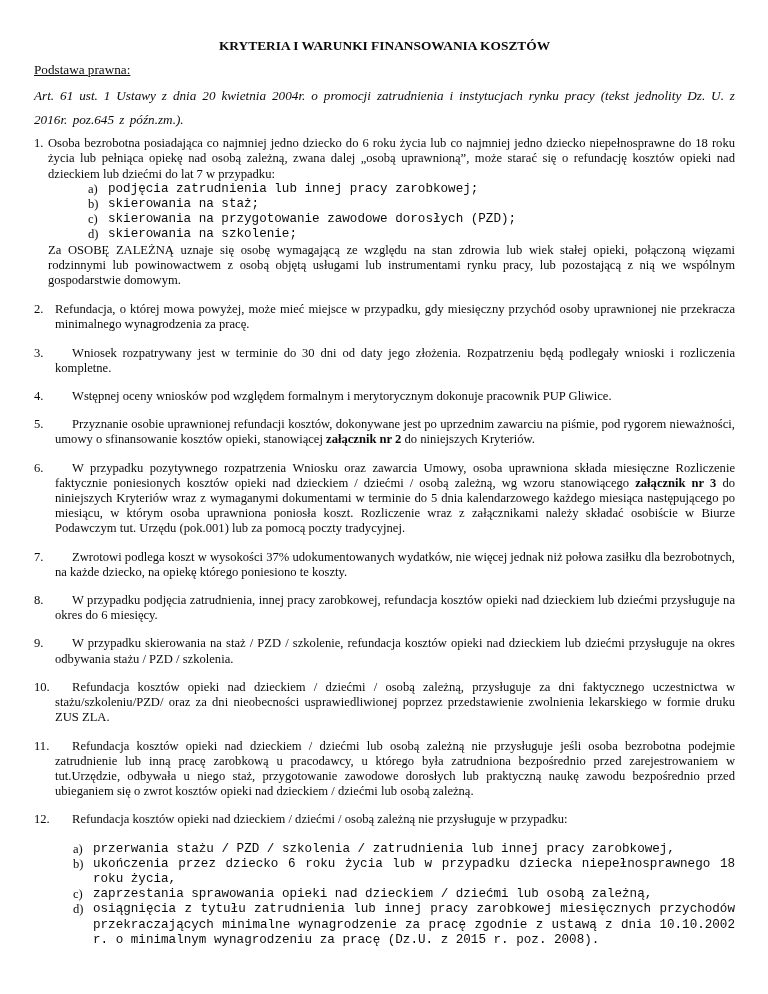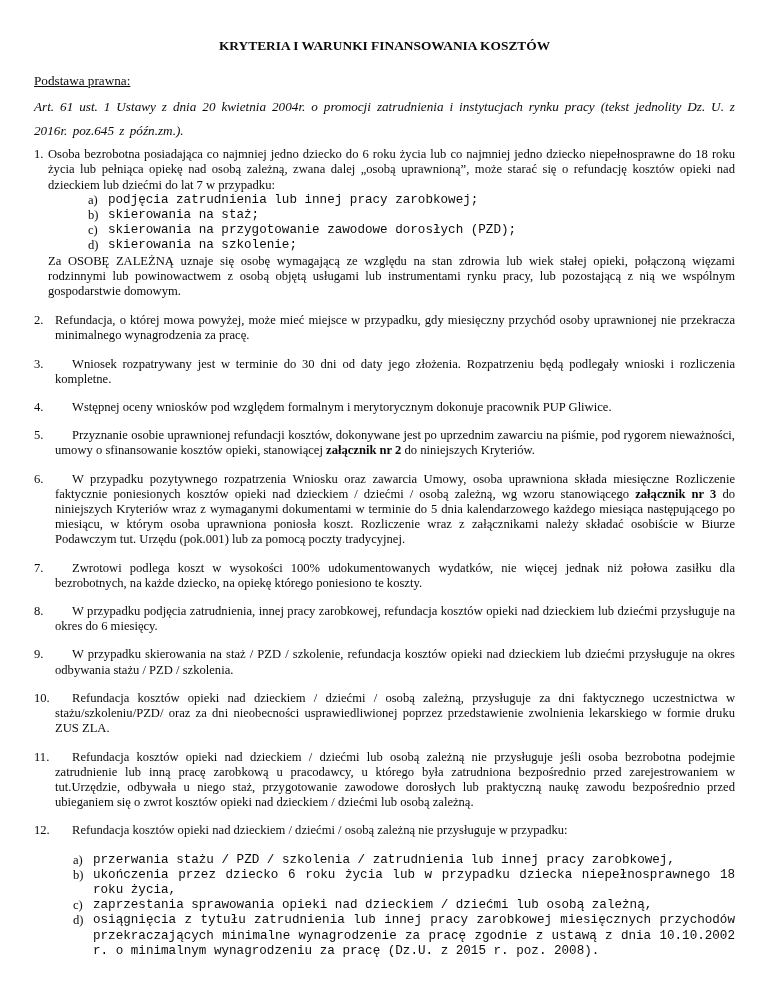--- a/index.html
+++ b/index.html
@@ -4,21 +4,21 @@
 <style>
   html,body{margin:0;padding:0;}
   body{
     width:768px;height:994px;background:#ffffff;color:#0a0a0a;
     font-family:"Liberation Serif","DejaVu Serif",serif;
     font-size:12.6px;line-height:15.2px;overflow:hidden;
     -webkit-font-smoothing:antialiased;
   }
   .page{padding:38px 33px 16px 34px;box-sizing:border-box;width:768px;height:994px;}
   .title{ text-align:center;font-weight:bold;font-size:13.4px;line-height:16px;}
-  .legal-label{margin-top:19px;text-decoration:underline;font-size:13.2px;}
+  .legal-label{margin-top:8px;text-decoration:underline;font-size:13.2px;}
   .legal-text{font-style:italic;text-align:justify;margin:7px 0 0 0;font-size:13.2px;line-height:24px;word-spacing:2px;}
   .items{margin-top:4px;}
   .item{display:flex;margin-top:2px;margin-bottom:13px;}
   .item:first-child{margin-bottom:14px;}
   .num{width:21px;flex:0 0 auto;}
   .item:first-child .num{width:14px;}
   .body{flex:1 1 auto;min-width:0;}
   .para{margin:0;text-align:justify;}
   
   .item:nth-child(n+3) .para:first-child{text-indent:17px;}
@@ -91,21 +91,21 @@
       </div>
       <div class="item">
         <div class="num">6.</div>
         <div class="body">
           <p class="para"><span>W przypadku pozytywnego rozpatrzenia Wniosku oraz zawarcia Umowy, osoba uprawniona składa miesięczne Rozliczenie faktycznie poniesionych kosztów opieki nad dzieckiem / dziećmi / osobą zależną, wg wzoru stanowiącego </span><span class="b">załącznik nr 3</span><span> do niniejszych Kryteriów wraz z wymaganymi dokumentami w terminie do 5 dnia kalendarzowego każdego miesiąca następującego po miesiącu, w którym osoba uprawniona poniosła koszt. Rozliczenie wraz z załącznikami należy składać osobiście w Biurze Podawczym tut. Urzędu (pok.001) lub za pomocą poczty tradycyjnej.</span></p>
         </div>
       </div>
       <div class="item">
         <div class="num">7.</div>
         <div class="body">
-          <p class="para"><span>Zwrotowi podlega koszt w wysokości 100% udokumentowanych wydatków, nie więcej jednak niż połowa zasiłku dla bezrobotnych, na każde dziecko, na opiekę którego poniesiono te koszty.</span></p>
+          <p class="para"><span>Zwrotowi podlega koszt w wysokości 37% udokumentowanych wydatków, nie więcej jednak niż połowa zasiłku dla bezrobotnych, na każde dziecko, na opiekę którego poniesiono te koszty.</span></p>
         </div>
       </div>
       <div class="item">
         <div class="num">8.</div>
         <div class="body">
           <p class="para"><span>W przypadku podjęcia zatrudnienia, innej pracy zarobkowej, refundacja kosztów opieki nad dzieckiem lub dziećmi przysługuje na okres do 6 miesięcy.</span></p>
         </div>
       </div>
       <div class="item">
         <div class="num">9.</div>

